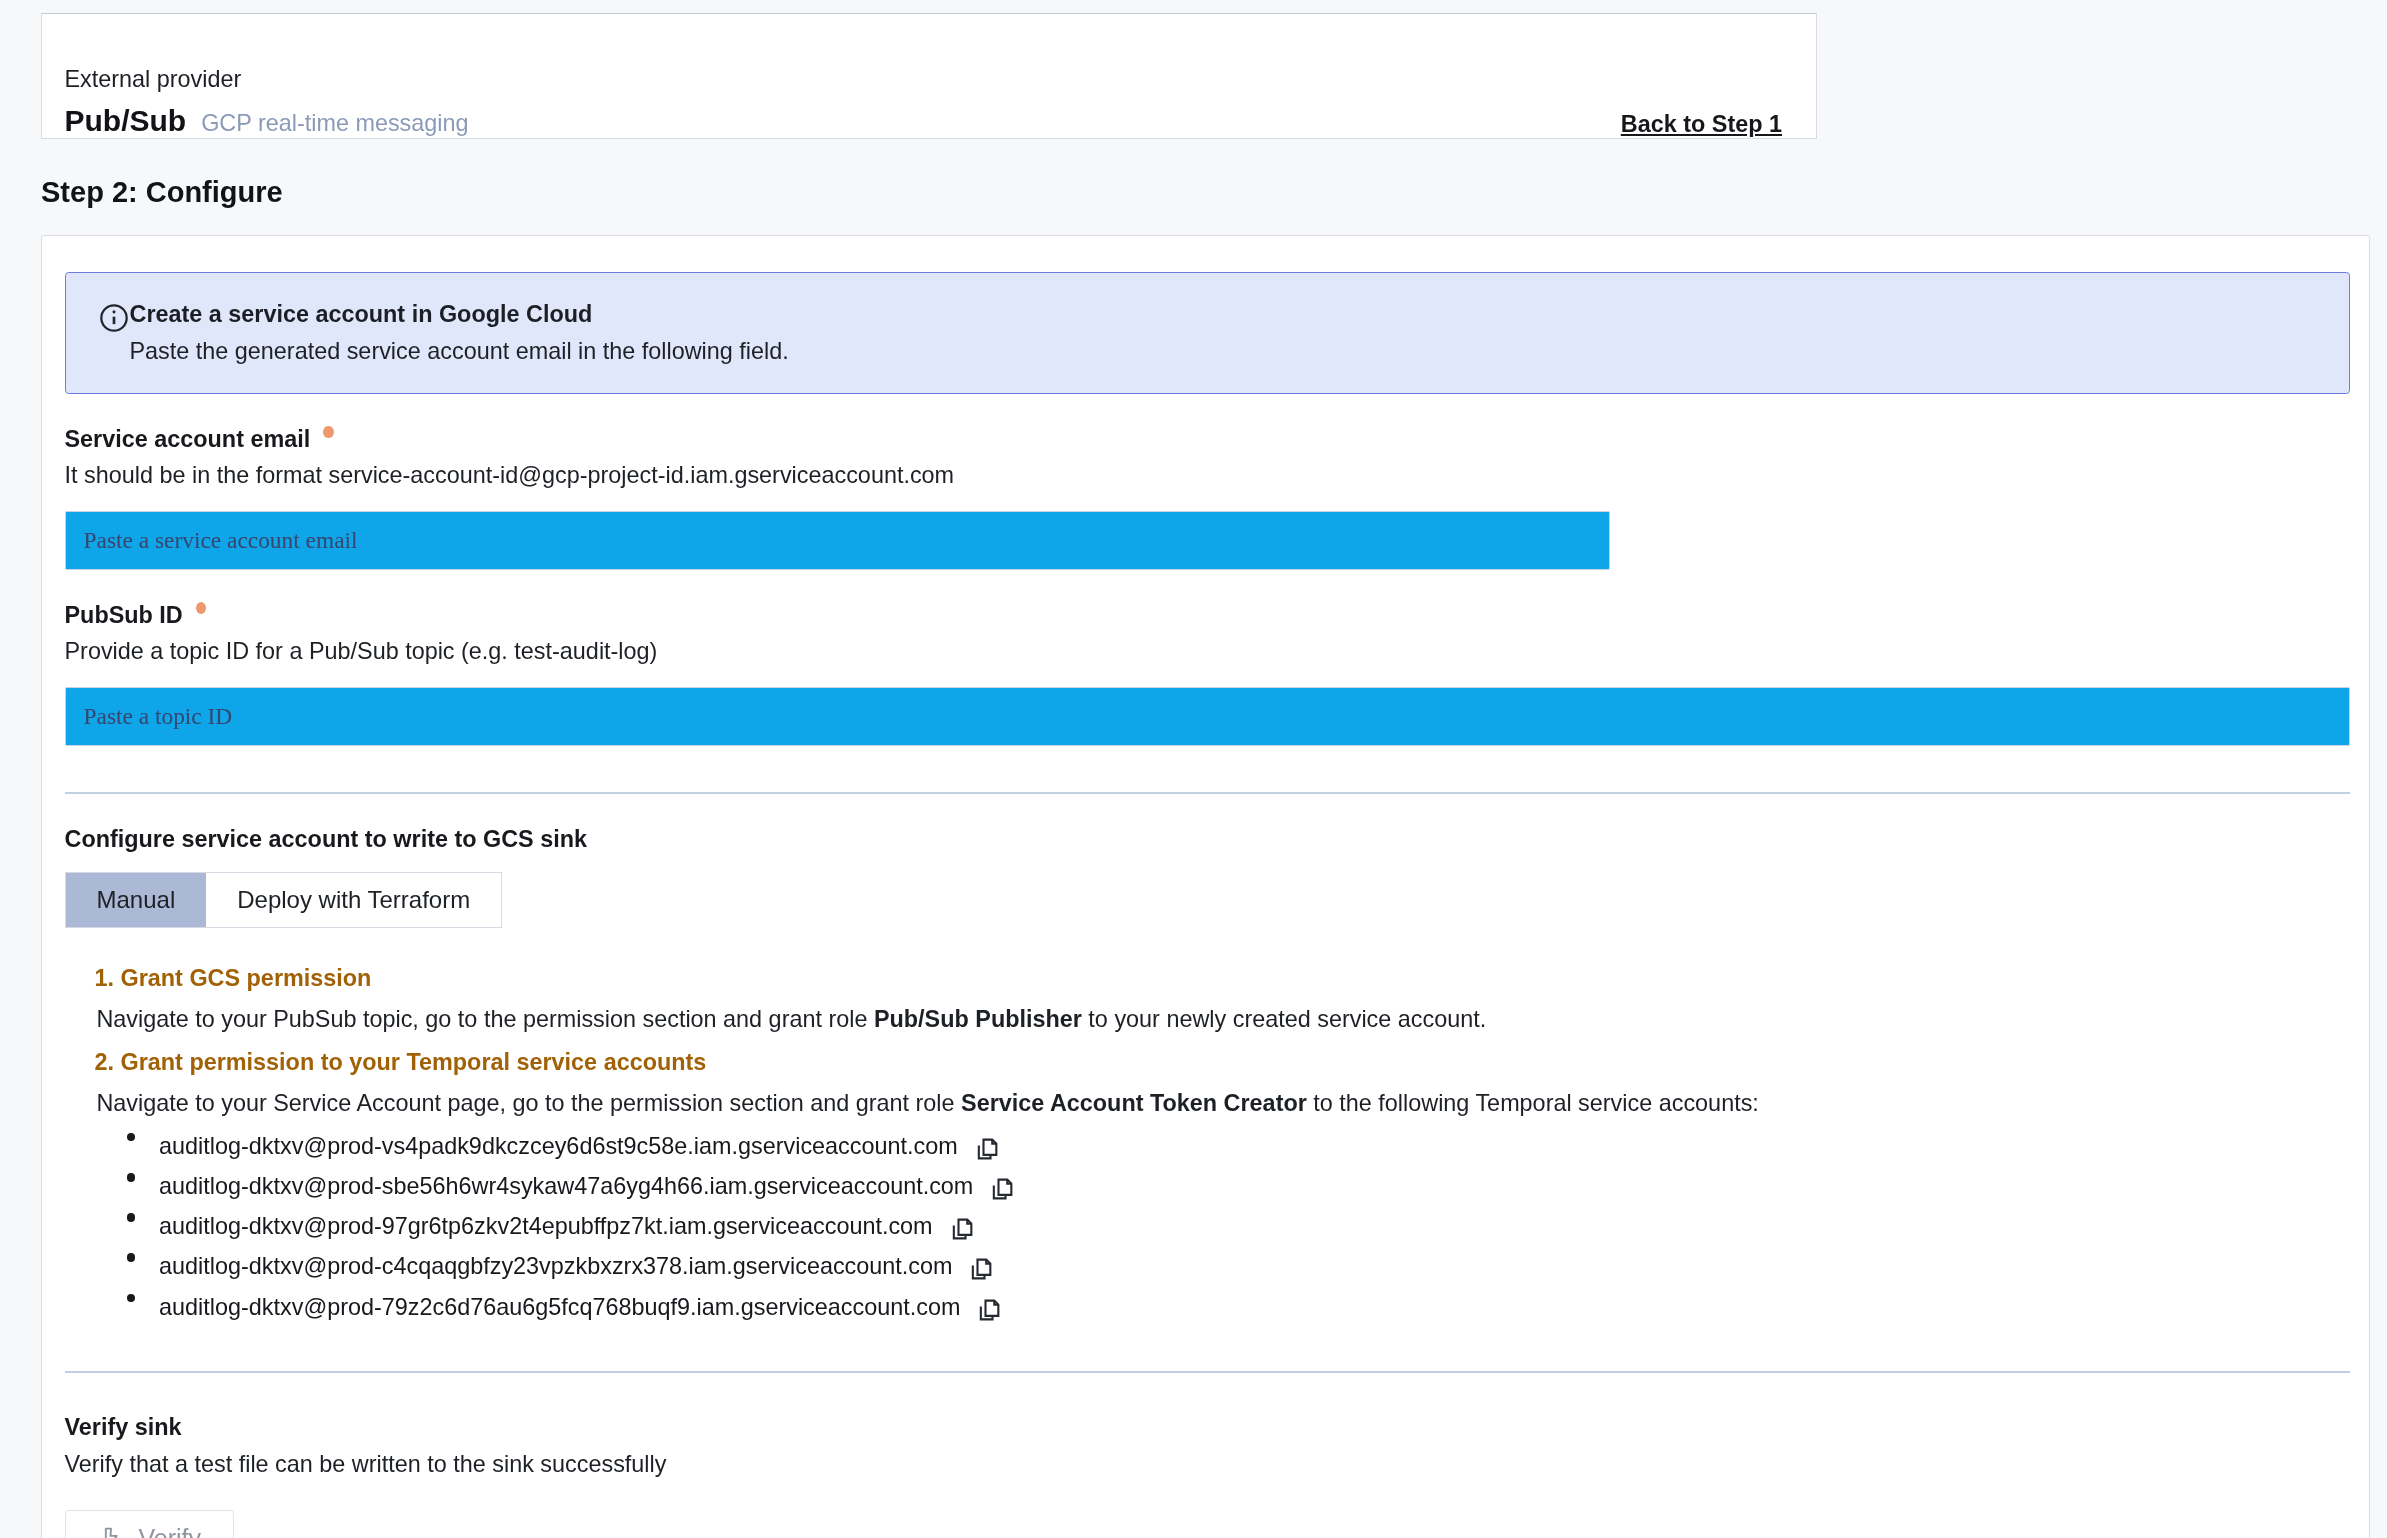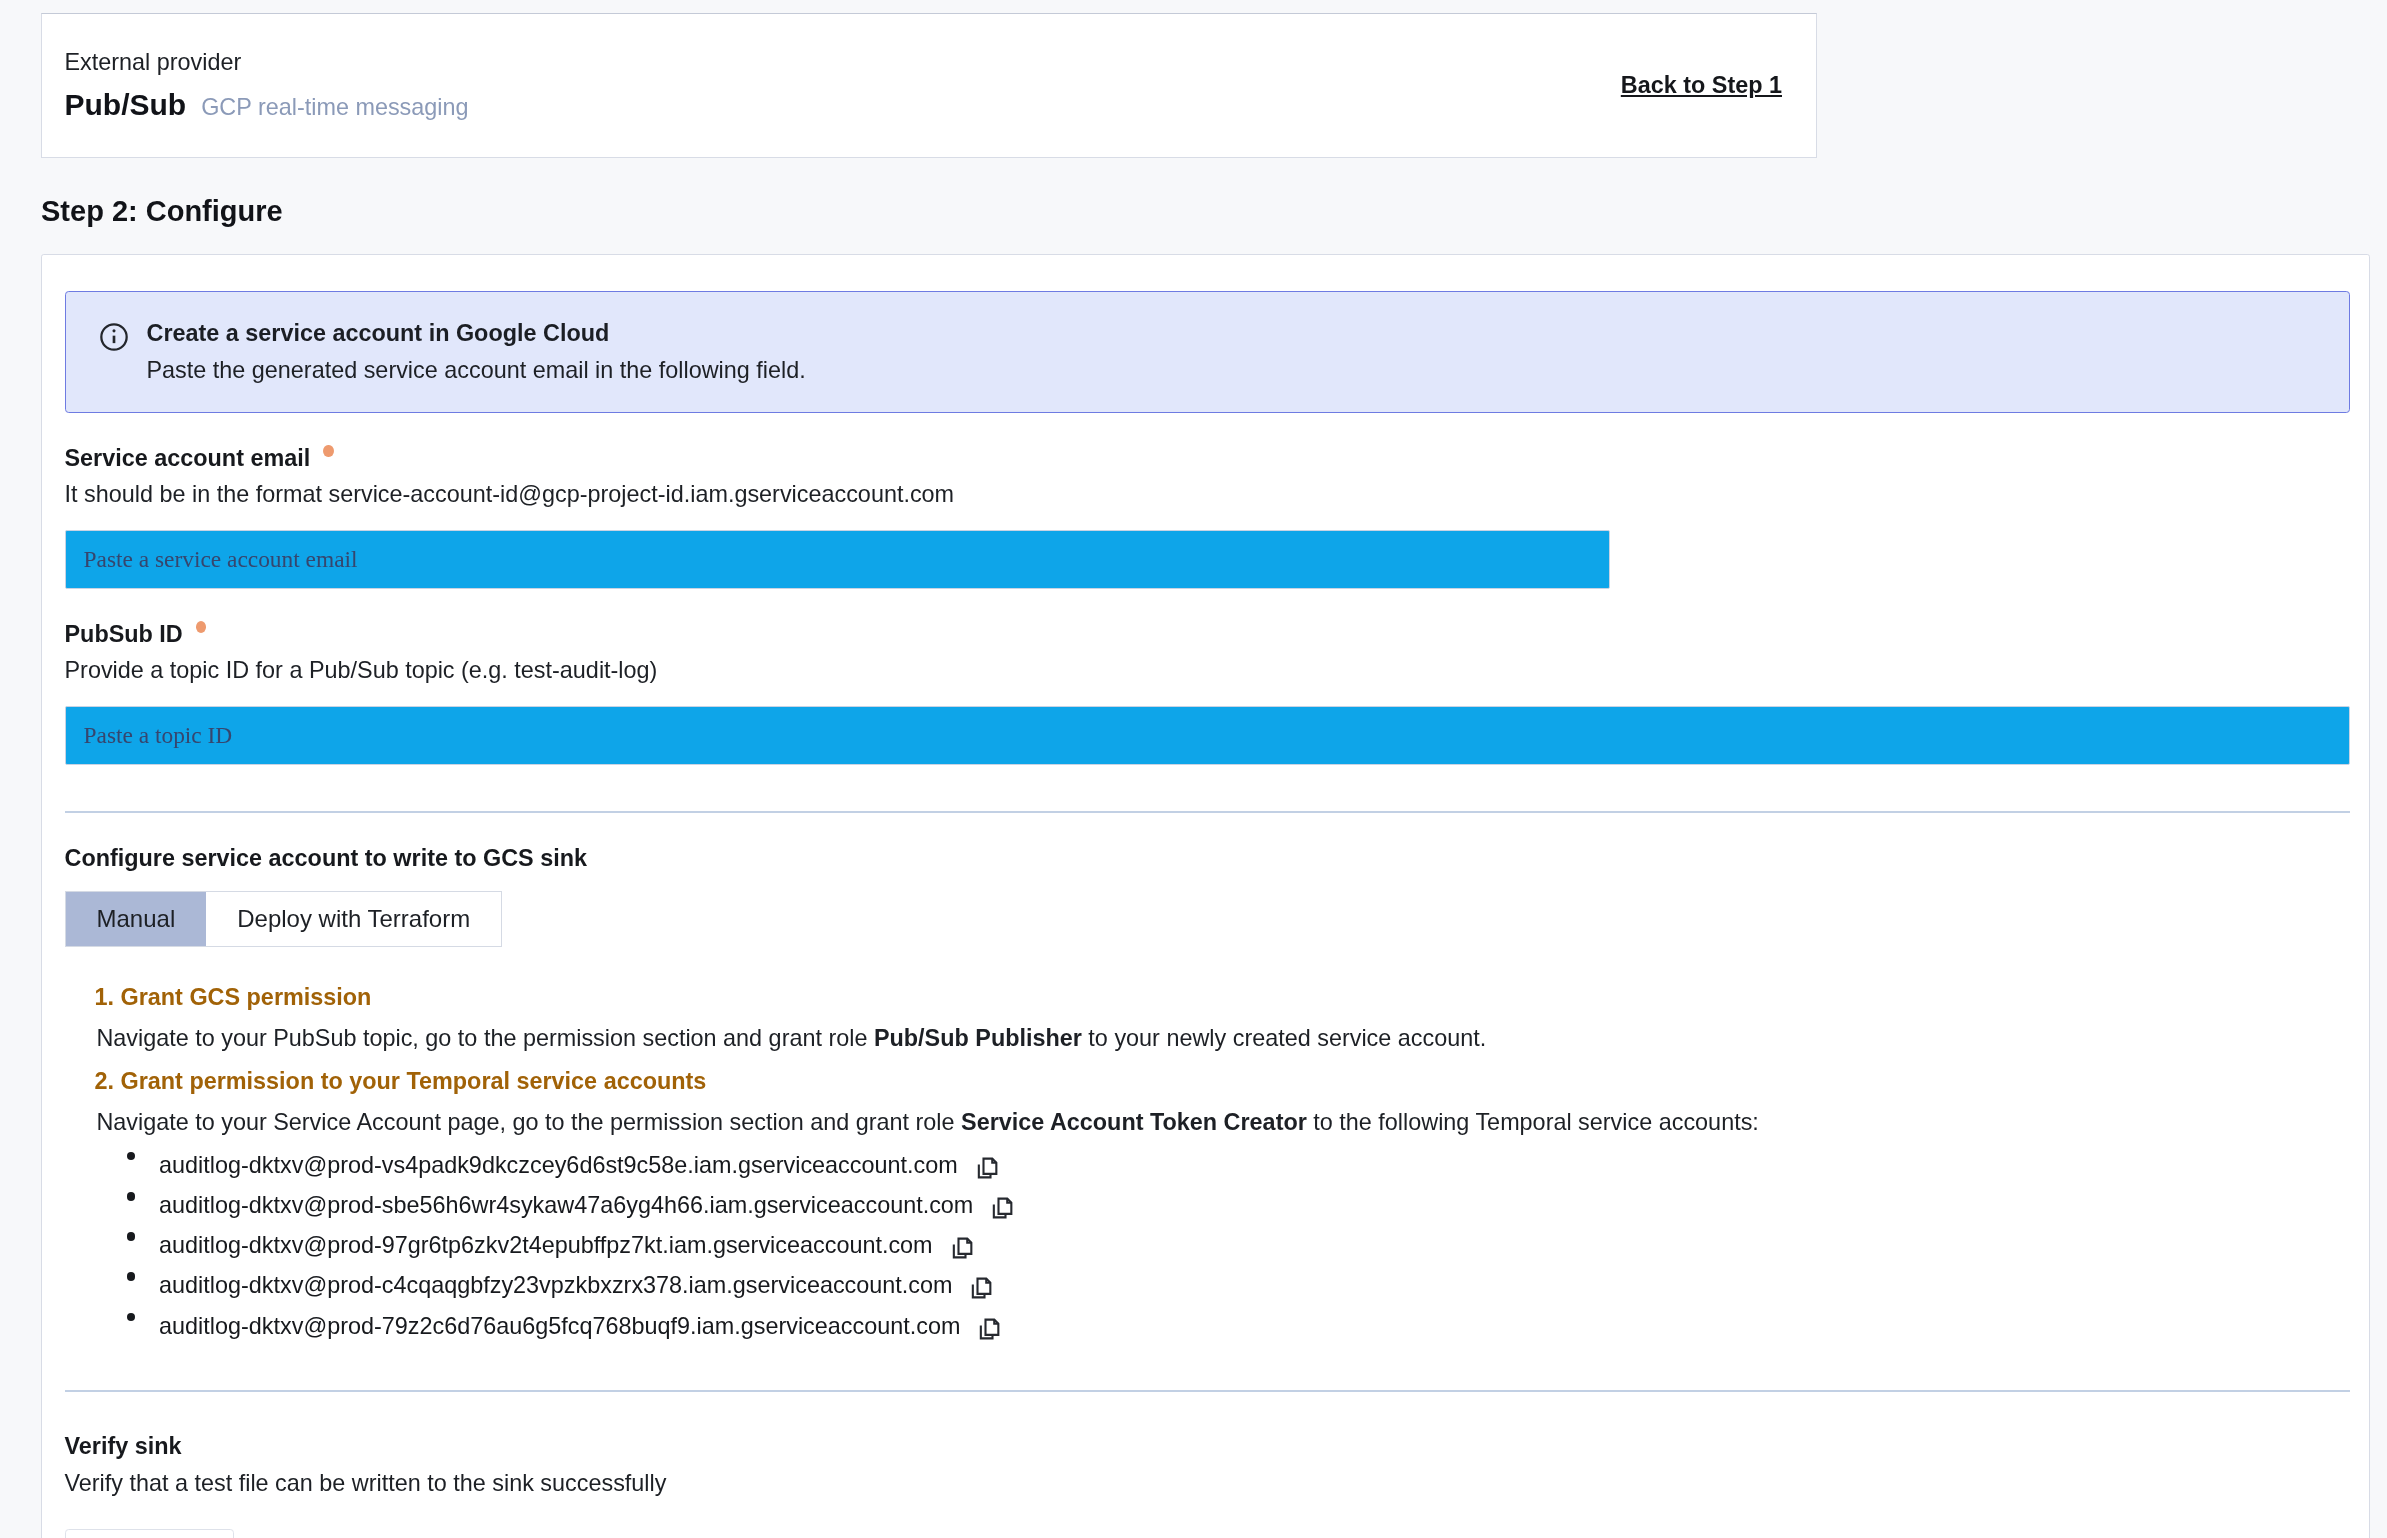--- a/index.html
+++ b/index.html
@@ -6,26 +6,26 @@
   html, body {
     margin: 0; padding: 0;
     width: 2387px; height: 1538px;
     background: #f7f8fa;
     font-family: "Liberation Sans", sans-serif;
     color: #1d2025;
     -webkit-font-smoothing: antialiased;
   }
   
   .header-card {
-    width: 1776px; height: 145px;
+    width: 1776px; height: 126px;
     margin: 13px 0 0 41px;
     background: #ffffff;
     border: 0.9px solid #d8dce6;
     border-top: 1.9px solid #c4cad7;
-    display: flex; align-items: center; justify-content: space-between;
+    display: flex; align-items: flex-end; justify-content: space-between;
     padding: 0 34px 0 22.5px;
   }
   .eyebrow { font-size: 23.4px; color: #1d2025; }
   .title-row { margin-top: 11.2px; display: flex; align-items: baseline; gap: 15px; }
   .provider-name { font-size: 30px; font-weight: 700; color: #111318; }
   .tagline { font-size: 23.4px; color: #8b9ab8; }
   .back-link {
     font-size: 23.4px; font-weight: 600; color: #15171b;
     text-decoration: underline; cursor: pointer;
   }
@@ -43,21 +43,21 @@
     border-radius: 2.8px;
     padding: 36px 21.5px 13px 22.5px;
   }
   
   .info-banner {
     width: 2285px;
     background: #e1e7fb;
     border: 1.9px solid #6e7be2;
     border-radius: 3.7px;
     padding: 28px 28px 28px 32px;
-    display: flex; gap: 17px;
+    display: flex; 
   }
   .info-icon { flex: 0 0 auto; margin-top: 0.9px; }
   .info-title { font-size: 23.4px; font-weight: 600; color: #1b1e24; }
   .info-desc { font-size: 23.4px; margin-top: 10.3px; color: #1d2025; }
   
   .field-label {
     margin-top: 32px;
     font-size: 23.4px; font-weight: 600; color: #17191d;
     display: flex; align-items: flex-start; gap: 13px;
   }

